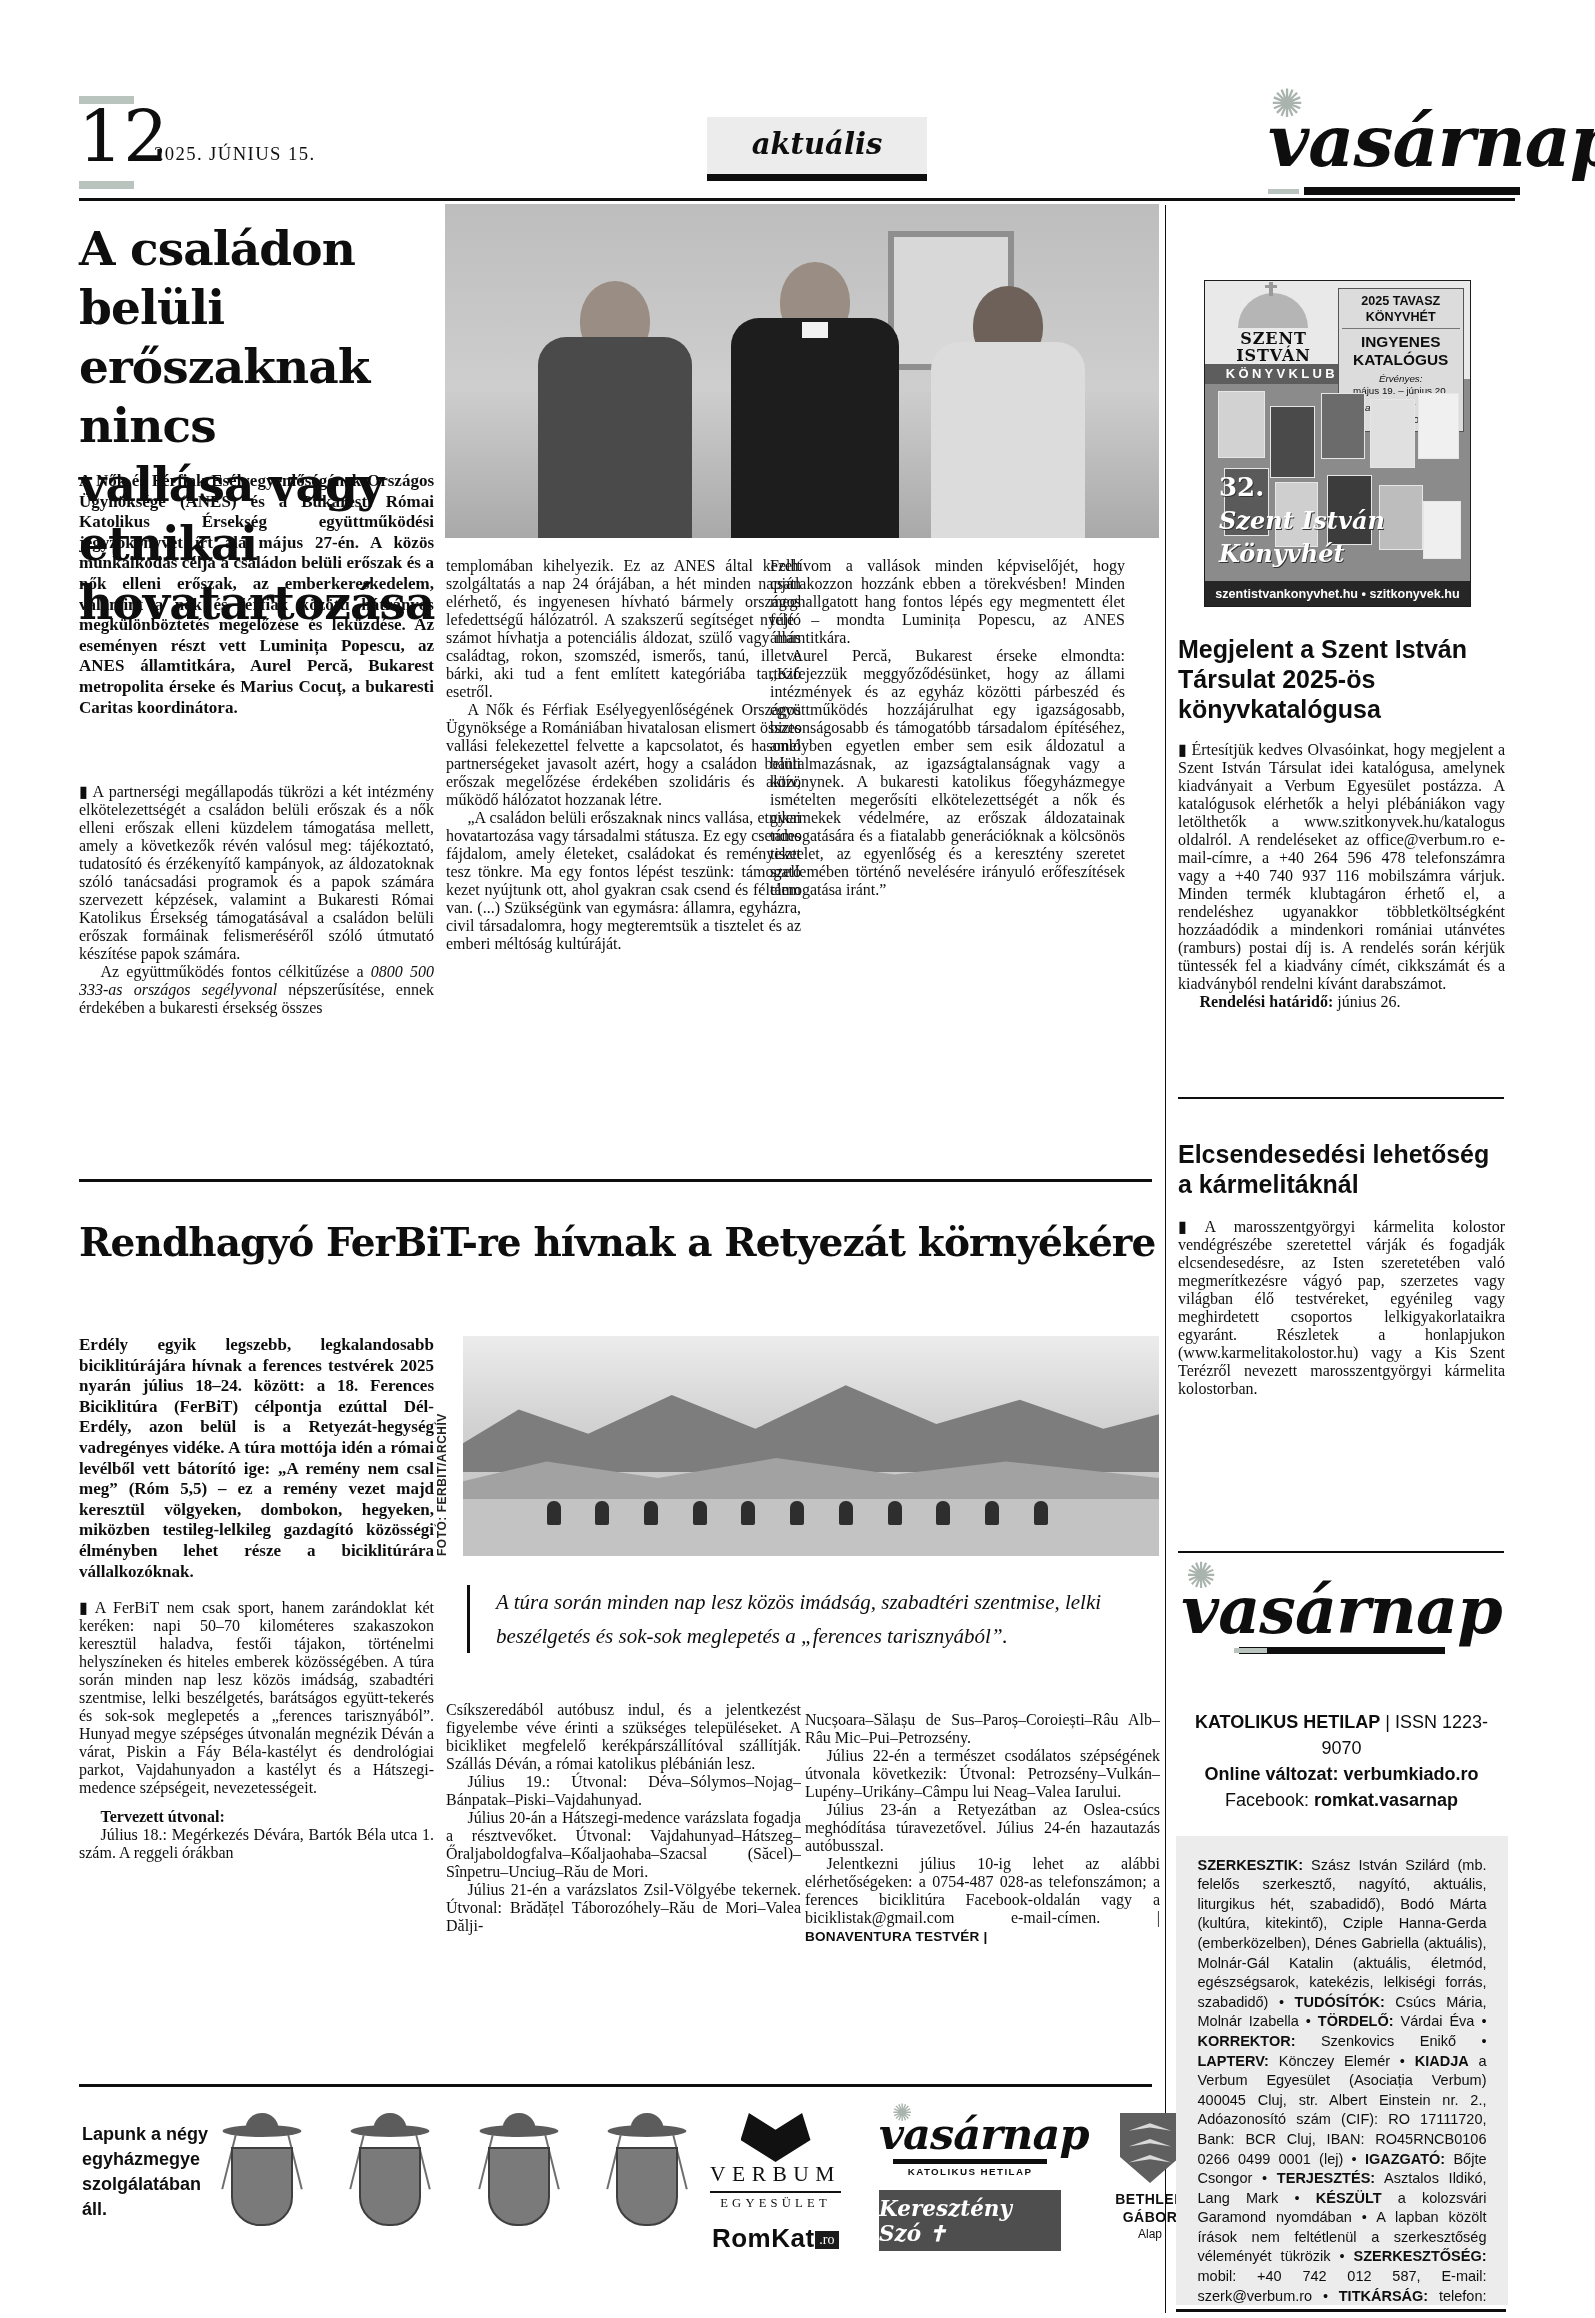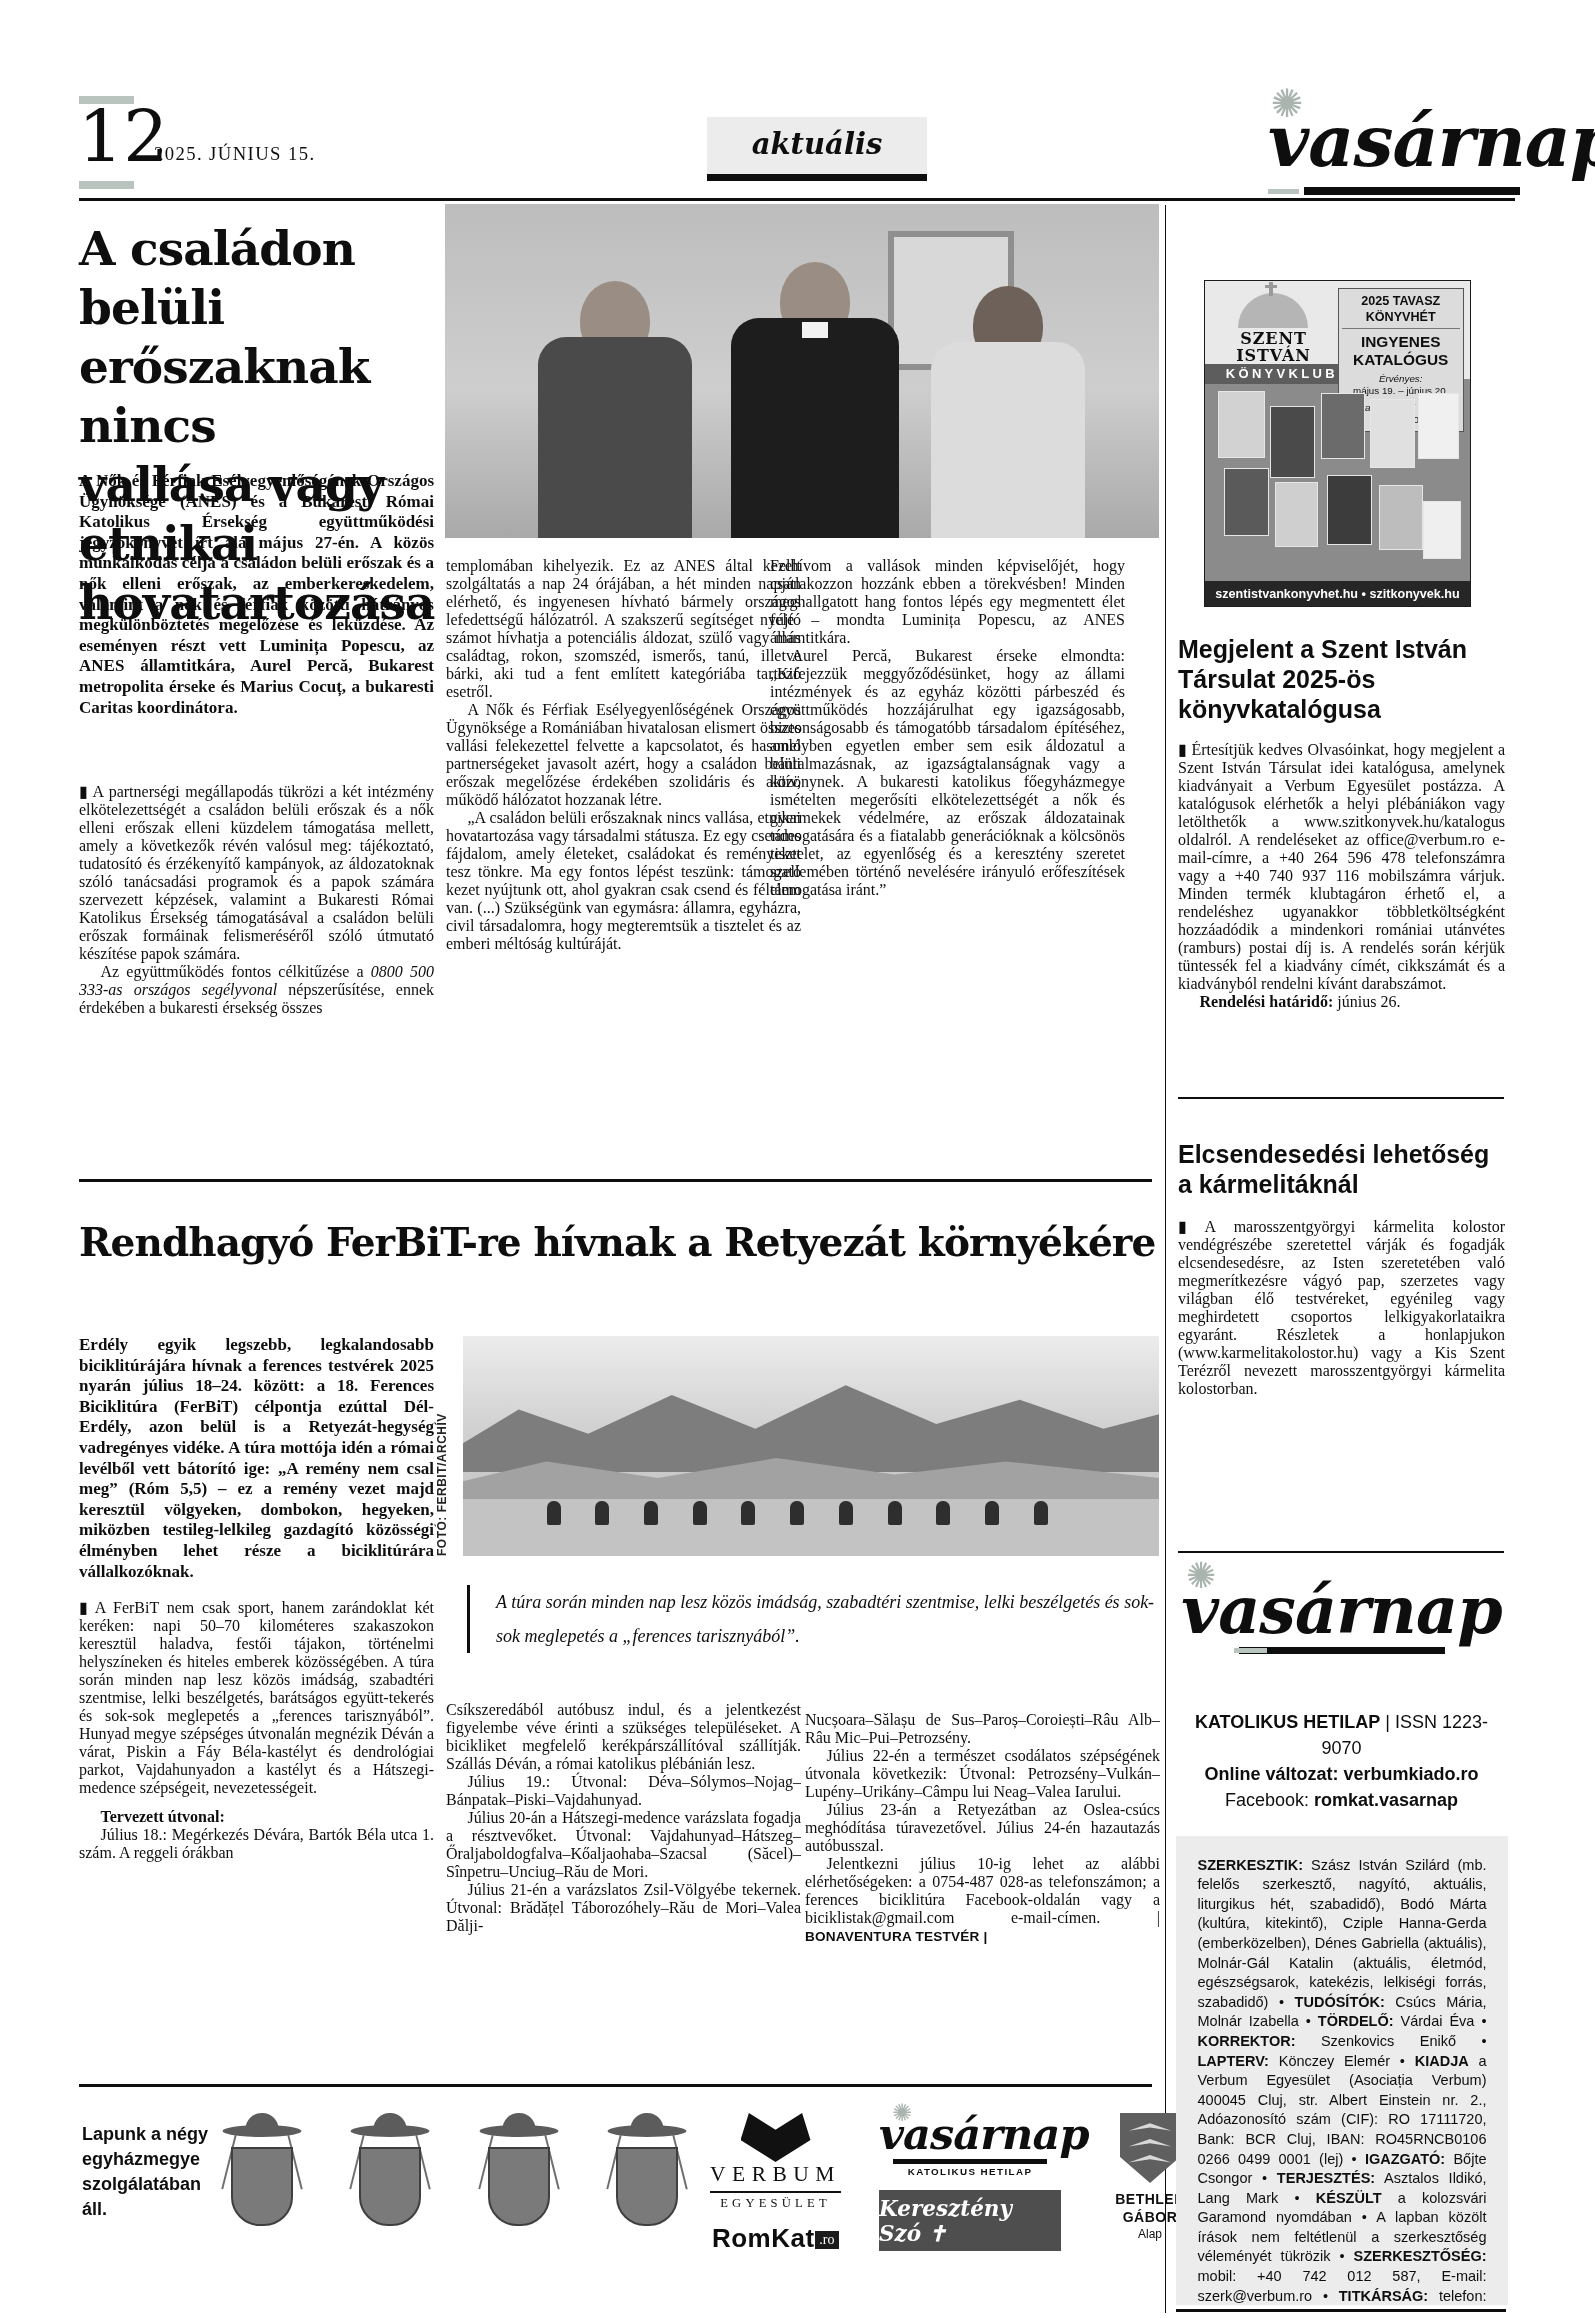--- a/index.html
+++ b/index.html
@@ -19,21 +19,21 @@
   .sunburst{color:#aab4af;font-family:"DejaVu Sans",sans-serif;}
 
   
   .hl1{font-family:"DejaVu Serif",serif;font-weight:bold;font-size:47px;line-height:59px;letter-spacing:-0.9px;}
   .hl2{font-family:"DejaVu Serif",serif;font-weight:bold;font-size:39px;line-height:47px;letter-spacing:-0.9px;white-space:nowrap;}
   .lead{font-weight:bold;font-size:17px;line-height:20.6px;text-align:justify;}
   .col{overflow:hidden;text-align:justify;font-size:16px;line-height:18px;}
   .col p{margin:0;}
   .col p.ind{text-indent:21.5px;}
   .byline{font-family:"Liberation Sans",sans-serif;font-weight:bold;font-size:13.6px;letter-spacing:0.2px;}
-  .pullquote{font-style:italic;font-size:18px;line-height:34px;border-left:3.3px solid #0e0e0e;padding-left:26px;}
+  .pullquote{font-style:italic;font-size:21px;line-height:34px;border-left:3.3px solid #0e0e0e;padding-left:26px;}
   .photocredit{font-family:"Liberation Sans",sans-serif;font-weight:bold;font-size:12px;letter-spacing:0.5px;
                writing-mode:vertical-rl;transform:rotate(180deg);color:#222;}
   .subhead{font-weight:bold;}
 
   
   .photo1{background:linear-gradient(180deg,#bdbdbd 0%,#cecece 55%,#a9a9a9 100%);overflow:hidden;}
   .photo1 .frame{position:absolute;left:62%;top:8%;width:16%;height:38%;background:#d8d8d8;border:6.5px solid #8f8f8f;}
   .fig{position:absolute;bottom:0;}
   .fig .head{position:absolute;left:50%;transform:translateX(-50%);top:-56px;width:70px;height:79px;border-radius:50% 50% 46% 46%;background:#9a8d83;}
   .fig .body{position:absolute;bottom:0;width:100%;height:100%;border-radius:28px 28px 0 0;}
@@ -313,20 +313,25 @@
     <div class="book" style="left:13px;top:110px;width:45px;height:65px;background:#d2d2d2;"></div>
     <div class="book" style="left:65px;top:125px;width:43px;height:70px;background:#4a4a4a;"></div>
     <div class="book" style="left:116px;top:112px;width:42px;height:64px;background:#6b6b6b;"></div>
     <div class="book" style="left:165px;top:118px;width:43px;height:67px;background:#e0e0e0;"></div>
     <div class="book" style="left:213px;top:112px;width:39px;height:64px;background:#f0f0f0;"></div>
     <div class="book" style="left:18.7px;top:187px;width:43px;height:66px;background:#5a5a5a;"></div>
     <div class="book" style="left:70px;top:201px;width:41px;height:63px;background:#cfcfcf;"></div>
     <div class="book" style="left:122px;top:194px;width:43px;height:68px;background:#3c3c3c;"></div>
     <div class="book" style="left:174px;top:204px;width:42px;height:63px;background:#bdbdbd;"></div>
     <div class="book" style="left:218px;top:220px;width:36px;height:56px;background:#efefef;"></div>
+    <div class="ad-fest">
+      <span class="f1">32.</span><br>
+      <span class="f2">Szent István</span><br>
+      <span class="f3">Könyvhét</span>
+    </div>
     <div class="ad-web">szentistvankonyvhet.hu • szitkonyvek.hu</div>
   </div>
 
   <div class="abs sb-h" style="left:1178px;top:634px;width:327px;">Megjelent a Szent István Társulat 2025-ös könyvkatalógusa</div>
   <div class="abs sb-col" style="left:1178px;top:741px;width:327px;height:346px;">
     <p>▮ Értesítjük kedves Olvasóinkat, hogy megjelent a Szent István Társulat idei katalógusa, amelynek kiadványait a Verbum Egyesület postázza. A katalógusok elérhetők a helyi plébániákon vagy letölthetők a www.szitkonyvek.hu/katalogus oldalról. A rendeléseket az office@verbum.ro e-mail-címre, a +40 264 596 478 telefonszámra vagy a +40 740 937 116 mobilszámra várjuk. Minden termék klubtagáron érhető el, a rendeléshez ugyanakkor többletköltségként hozzáadódik a mindenkori romániai utánvétes (ramburs) postai díj is. A rendelés során kérjük tüntessék fel a kiadvány címét, cikkszámát és a kiadványból rendelni kívánt darabszámot.</p>
     <p style="text-indent:21.5px;"><b>Rendelési határidő:</b><span> június 26.</span></p>
   </div>
   <div class="rule" style="left:1178px;top:1097px;width:326px;height:2.3px;"></div>
 

